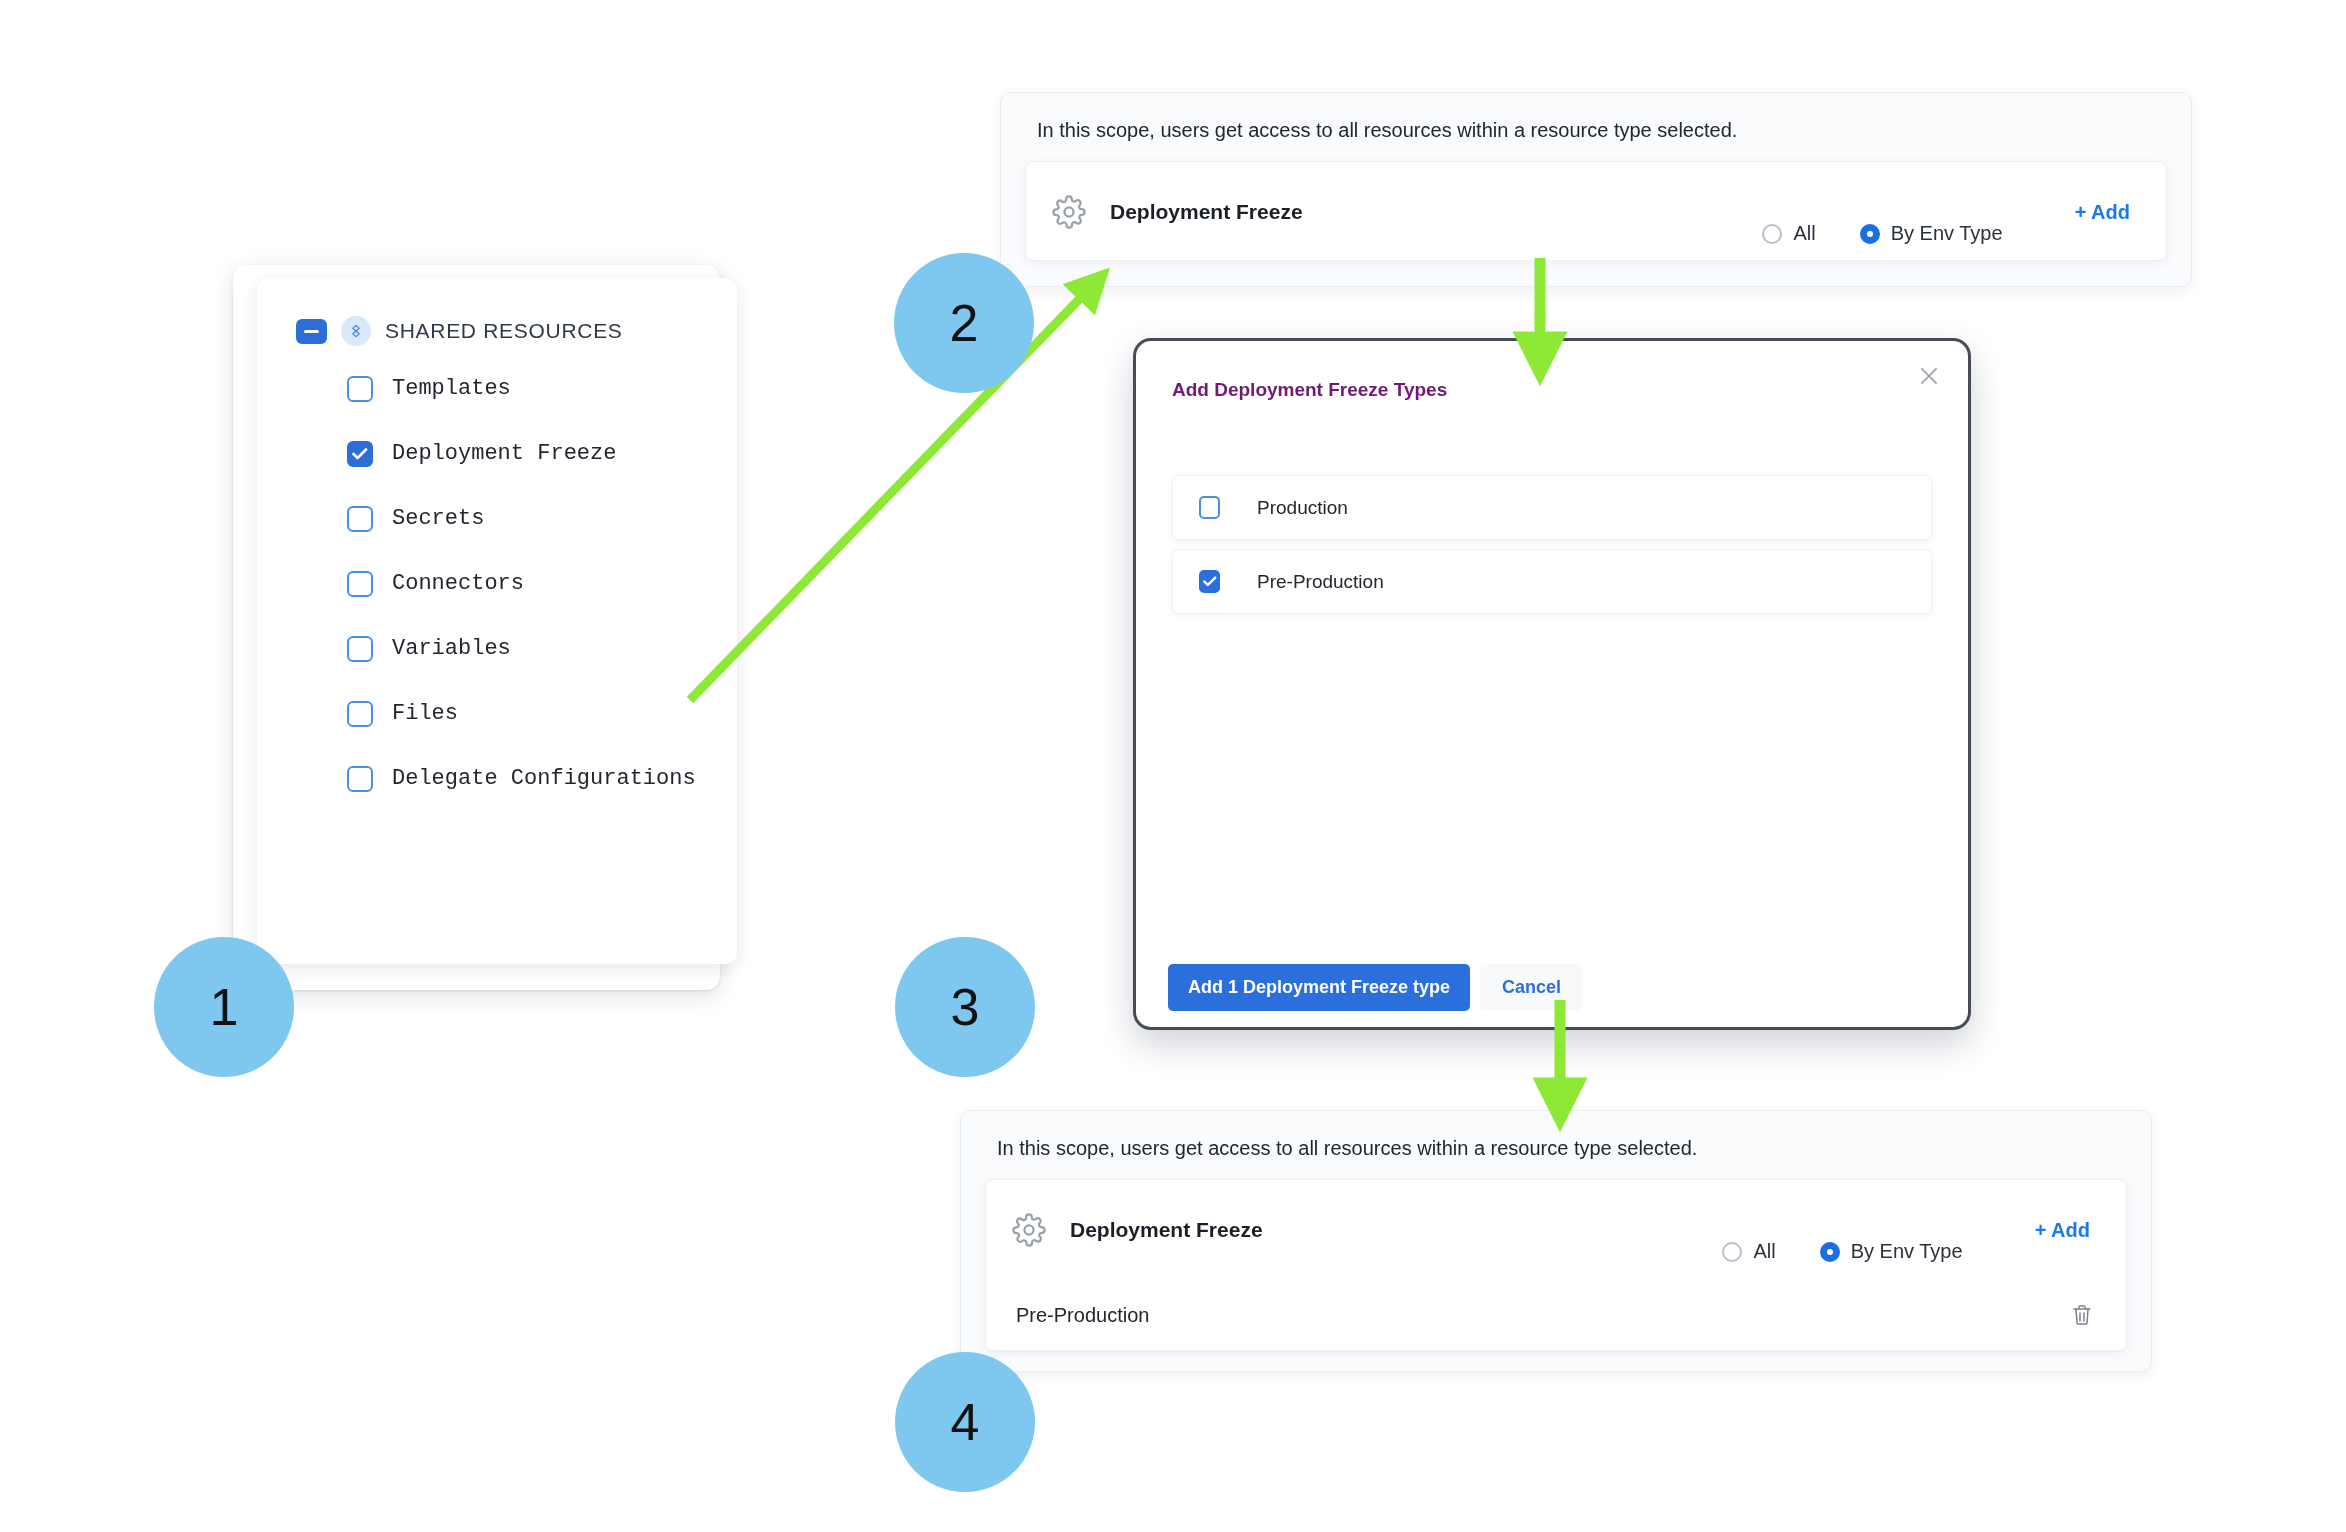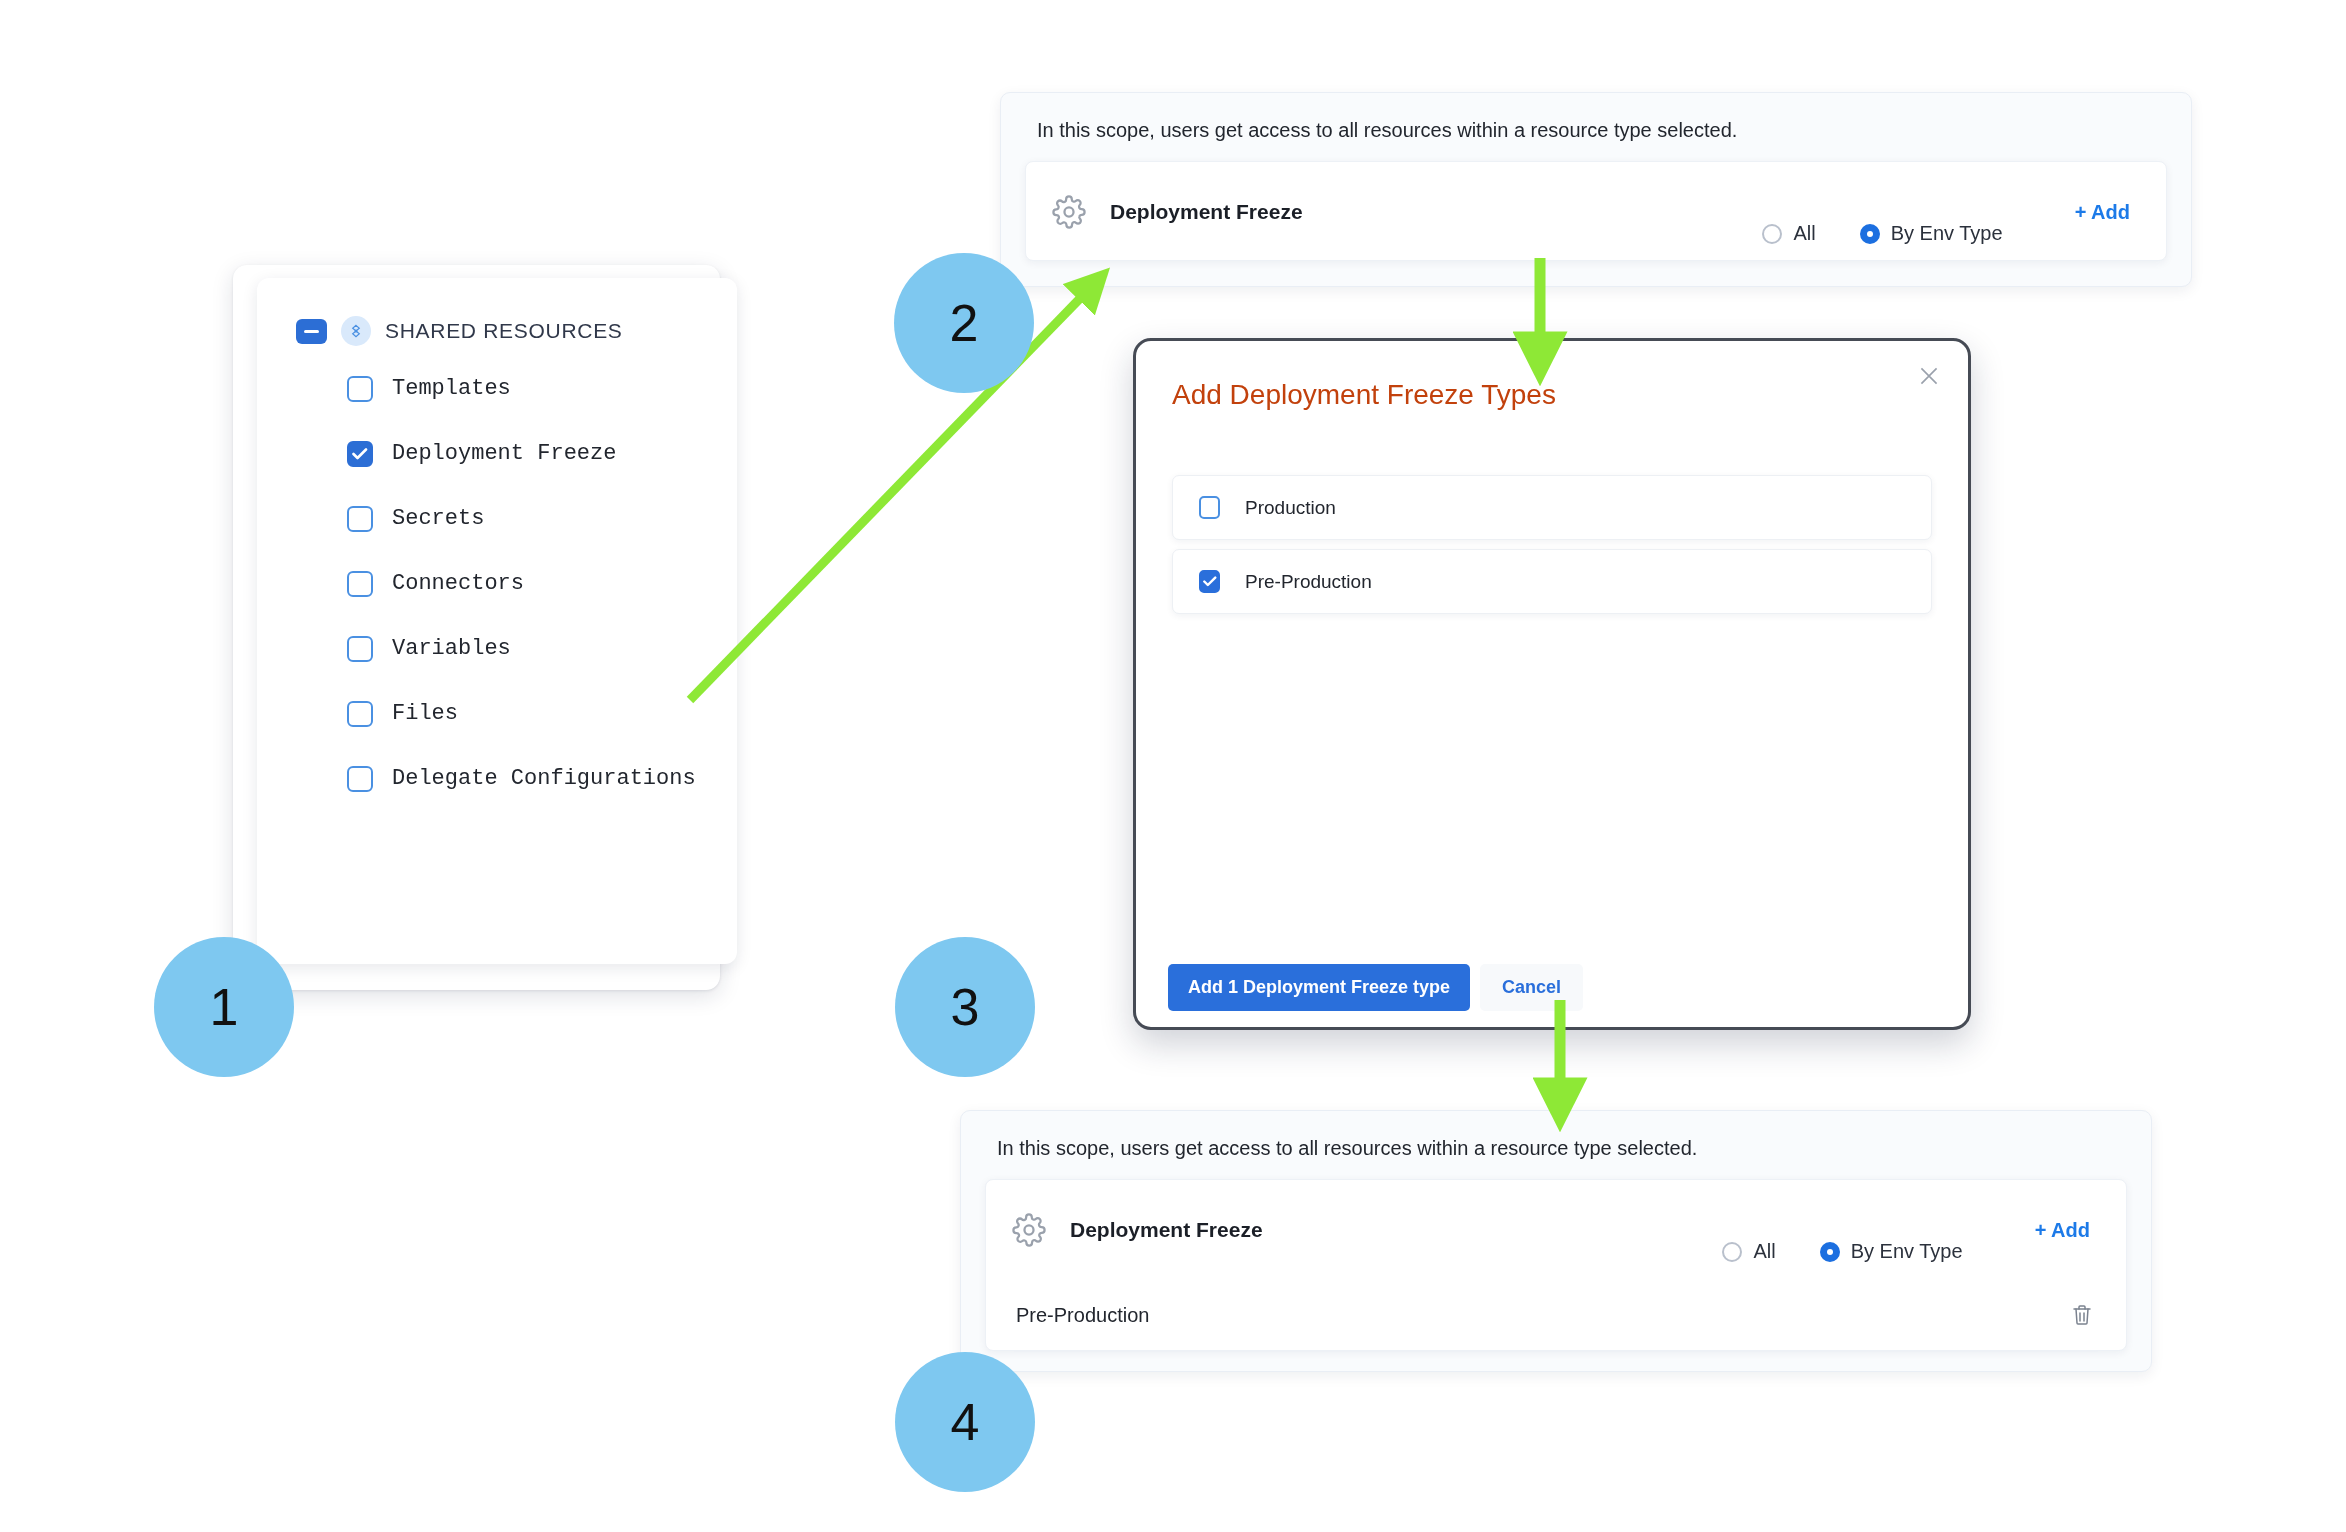--- a/index.html
+++ b/index.html
@@ -142,21 +142,21 @@
     position: absolute; left: 1133px; top: 338px;
     width: 838px; height: 692px;
     background: #ffffff;
     border: 3px solid #464b55;
     border-radius: 18px;
     box-shadow: 0 14px 34px rgba(20,30,60,0.20);
     z-index: 30;
   }
   .modal-title {
     position: absolute; left: 36px; top: 377px;
-    font-size: 28px; font-weight: normal; color: #c2410c;
+    font-size: 19px; font-weight: bold; color: #701a75;
   }
   .modal-close { position: absolute; right: 26px; top: 22px; width: 26px; height: 26px; }
   .opt-card {
     position: absolute; left: 36px; right: 36px;
     background: #ffffff;
     border: 1px solid #edf0f4;
     border-radius: 7px;
     box-shadow: 0 2px 7px rgba(20,30,60,0.06);
     height: 65px;
     display: flex; align-items: center; padding-left: 26px; gap: 25px;
@@ -164,21 +164,21 @@
   #optProduction { top: 134px; }
   #optPreProduction { top: 208px; }
   .cbox-sm {
     width: 21px; height: 23px; border-radius: 5px;
     border: 2px solid #4a90e2; background: #fff;
     flex: 0 0 auto; display: flex; align-items: center; justify-content: center;
   }
   .cbox-sm.checked { background: #2a6fdb; border-color: #2a6fdb; }
   .cbox-sm svg { display: none; }
   .cbox-sm.checked svg { display: block; }
-  .opt-label { font-size: 19px; color: #22262e; }
+  .opt-label { font-size: 19px; color: #22262e; margin-left: 12px; }
   .modal-footer {
     position: absolute; left: 32px; bottom: 16px;
     display: flex; align-items: center; gap: 10px;
   }
   .btn-primary {
     background: #2a6fdb; color: #fff;
     font-size: 18px; font-weight: bold;
     padding: 13px 20px; border-radius: 5px; border: none;
     font-family: "Liberation Sans", sans-serif;
   }

